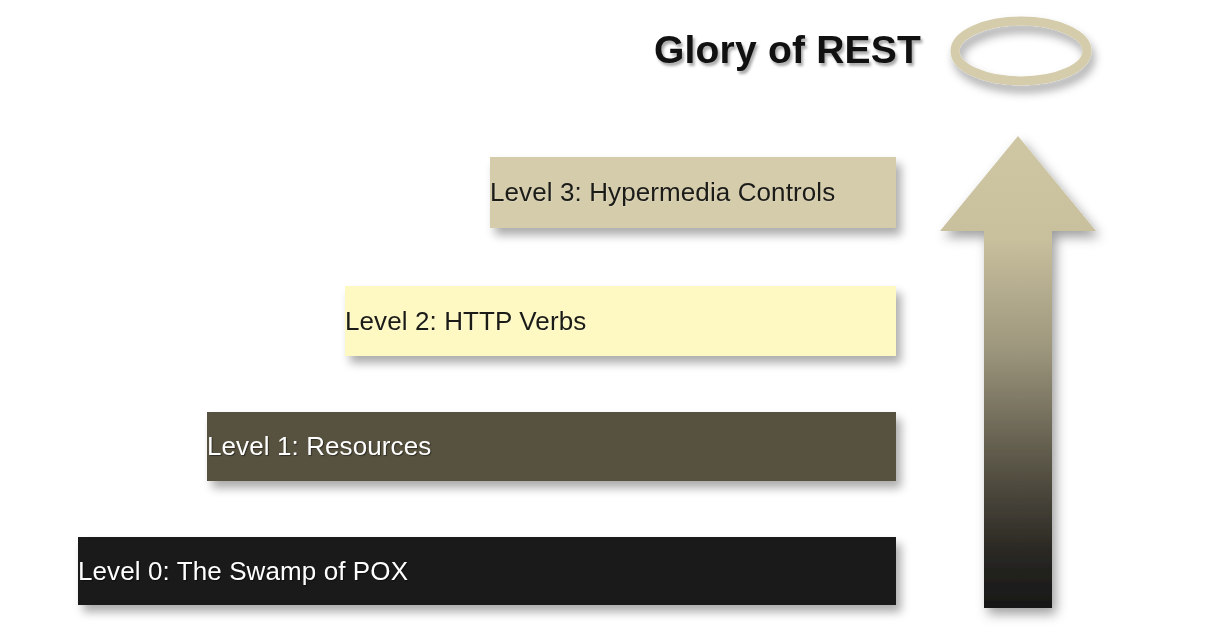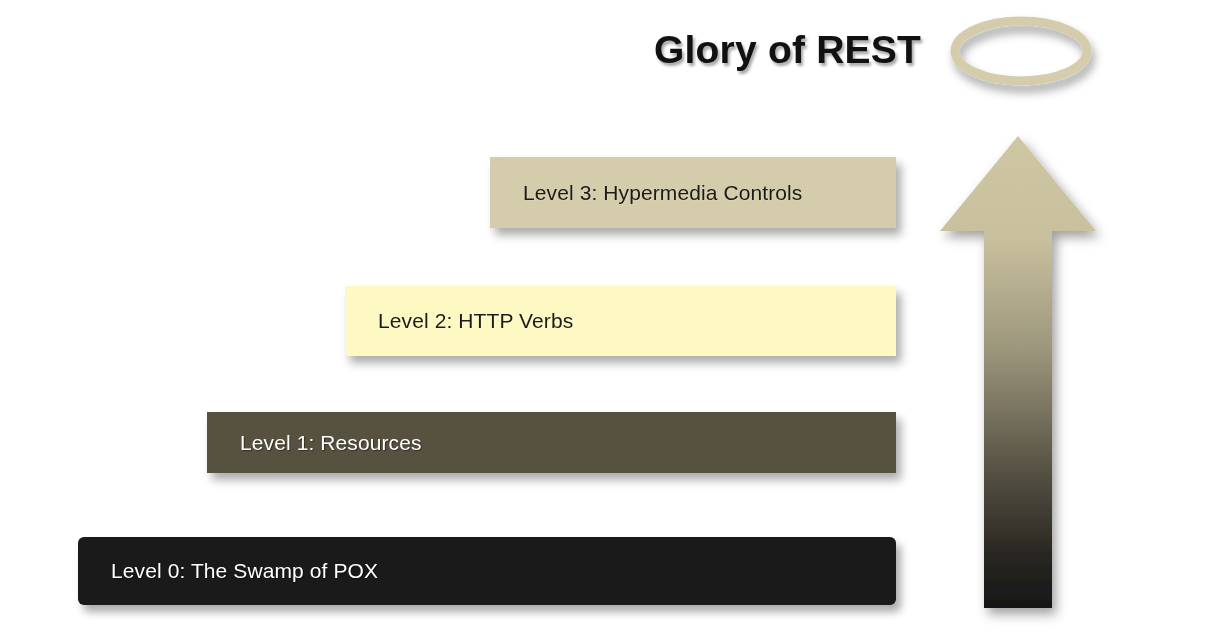--- a/index.html
+++ b/index.html
@@ -50,39 +50,38 @@
 
   
   .bar {
     position: absolute;
     box-sizing: border-box;
     display: flex;
     align-items: center;
     box-shadow: 5px 7px 9px rgba(0,0,0,0.33);
   }
   .bar .bar-label {
-    font-size: 21px;
+    font-size: 26px;
     font-weight: normal;
     white-space: nowrap;
-    padding-left: 33px;
     letter-spacing: 0.1px;
   }
   .bar.light-text .bar-label {
     color: #ffffff;
     text-shadow: 1px 1px 1px rgba(0,0,0,0.45);
   }
   .bar.dark-text .bar-label {
     color: #1b1b18;
     text-shadow: 1px 1px 1px rgba(255,255,255,0.18);
   }
 
   #bar-l3 { left: 490px; top: 157px;  width: 406px; height: 71px; background: #d5ccab; }
   #bar-l2 { left: 345px; top: 286px;  width: 551px; height: 70px; background: #fef9c3; }
-  #bar-l1 { left: 207px; top: 412px;  width: 689px; height: 61px; background: #57523f; }
-  #bar-l0 { left: 78px;  top: 537px;  width: 818px; height: 68px; background: #1a1a1a; border-radius: 6px; }
+  #bar-l1 { left: 207px; top: 412px;  width: 689px; height: 69px; background: #57523f; }
+  #bar-l0 { left: 78px;  top: 537px;  width: 818px; height: 68px; background: #1a1a1a; }
 
   
   .arrow {
     position: absolute;
     left: 936px;
     top: 130px;
     width: 166px;
     height: 486px;
   }
   .arrow svg { display: block; overflow: visible; }

